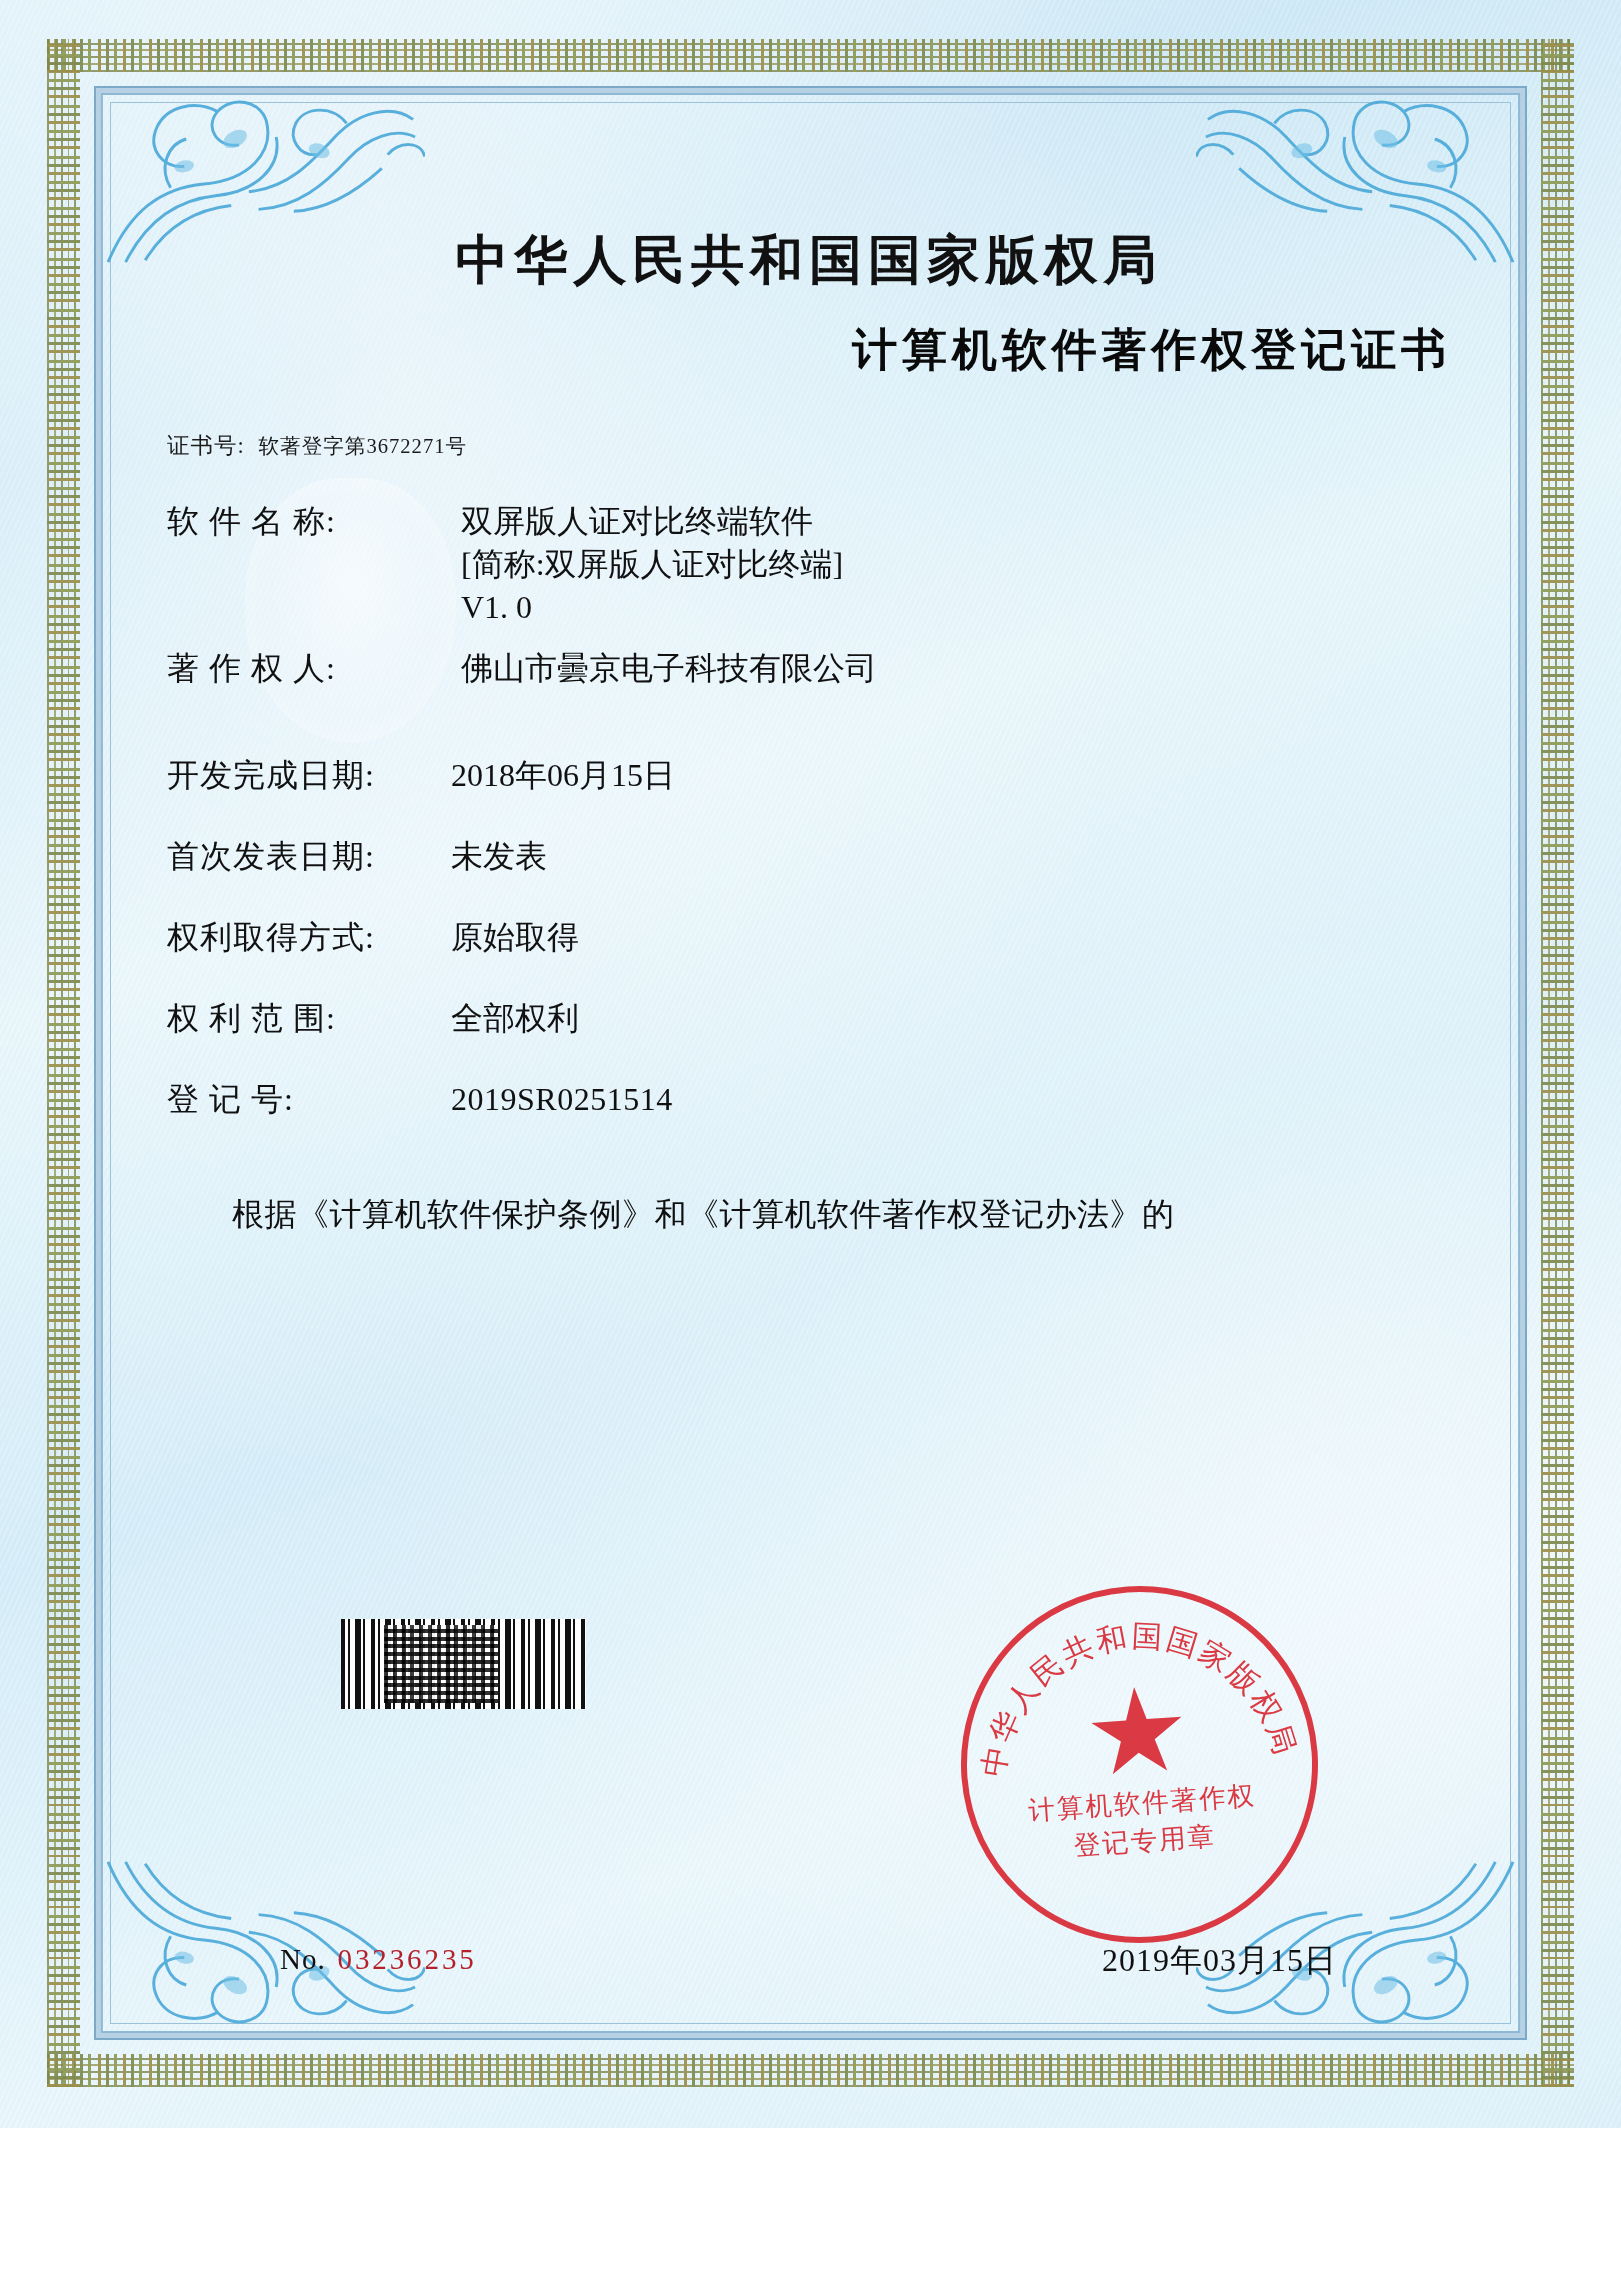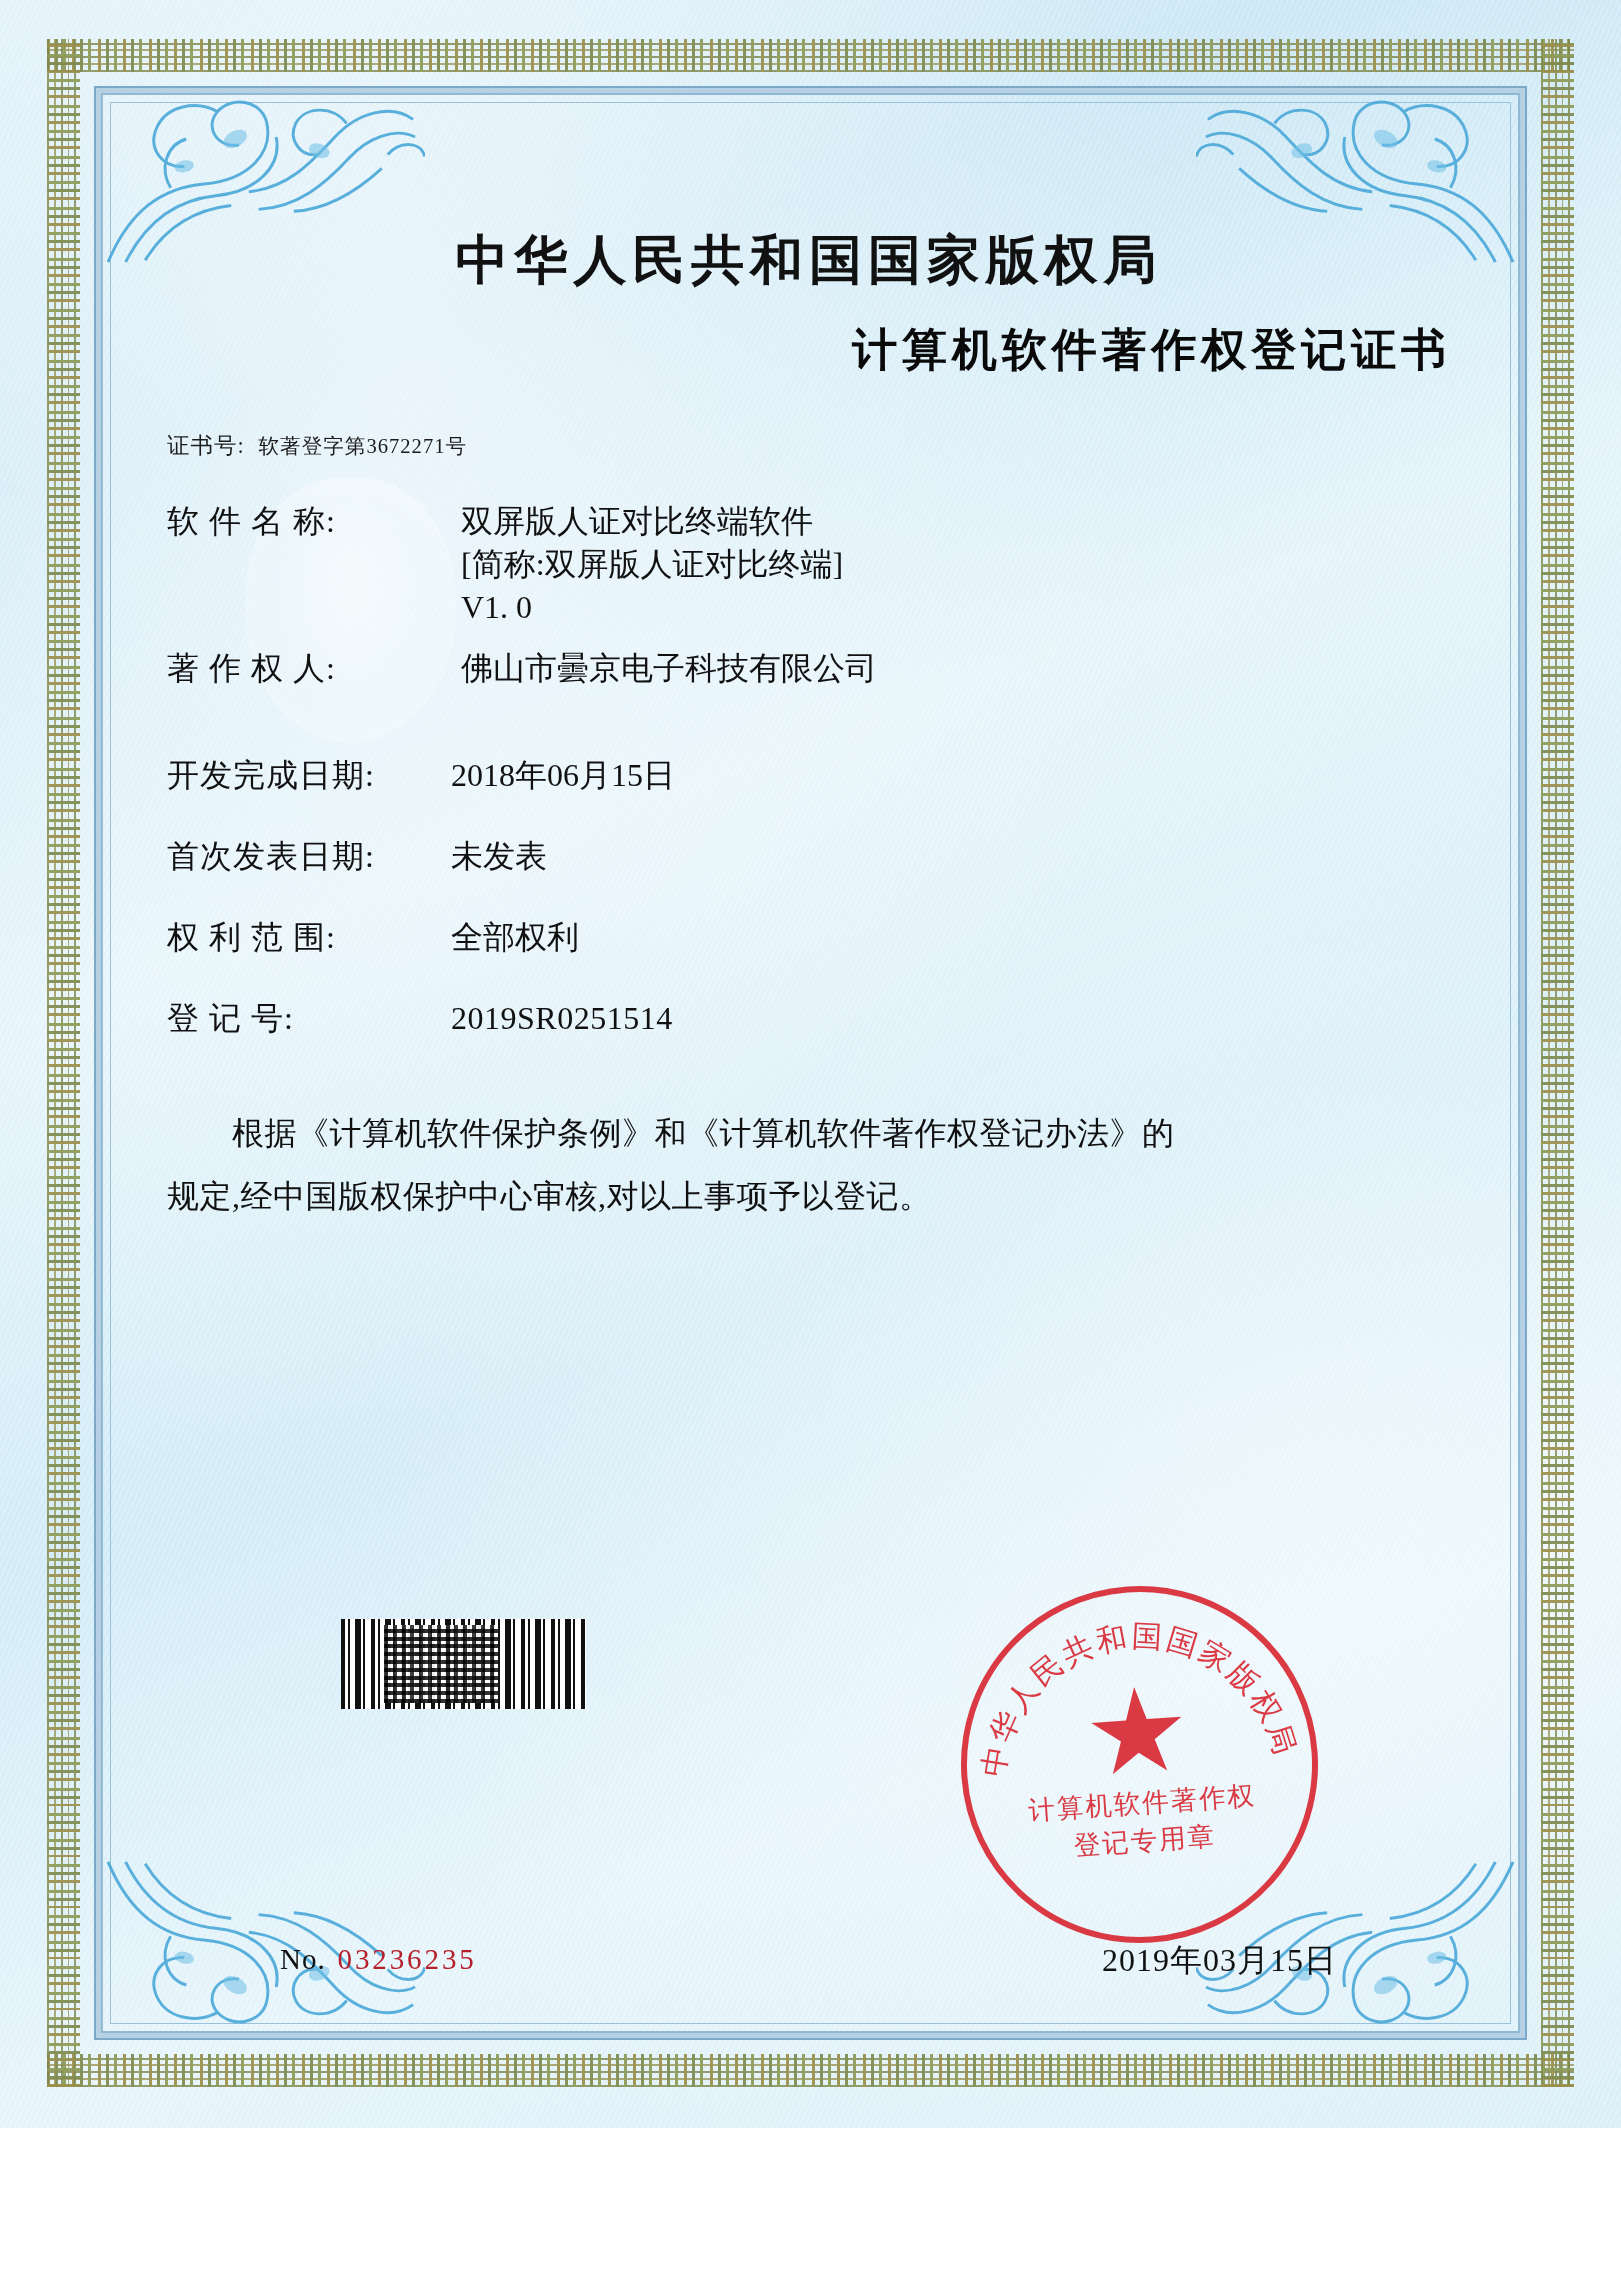--- a/index.html
+++ b/index.html
@@ -413,32 +413,35 @@
     <div class="mid-fields">
       <div class="field-row">
         <div class="field-label">开发完成日期:</div>
         <div class="field-value">2018年06月15日</div>
       </div>
       <div class="field-row">
         <div class="field-label">首次发表日期:</div>
         <div class="field-value">未发表</div>
       </div>
       <div class="field-row">
+        <div class="field-label">权利取得方式:</div>
+        <div class="field-value">原始取得</div>
+      </div>
+      <div class="field-row">
         <div class="field-label">权 利 范 围:</div>
         <div class="field-value">全部权利</div>
       </div>
       <div class="field-row">
         <div class="field-label">登 记 号:</div>
         <div class="field-value mono-ish">2019SR0251514</div>
       </div>
     </div>
 
     <div class="statement">
       <span class="p1">根据《计算机软件保护条例》和《计算机软件著作权登记办法》的</span>
-      <span class="p2">规定,经中国版权保护中心审核,对以上事项予以登记。</span>
     </div>
   </div>
 
   <div class="barcode">
     <div class="qr-overlay"></div>
   </div>
 
   <div class="seal">
     <svg class="seal-arc" viewBox="0 0 352 352">
       <defs>

